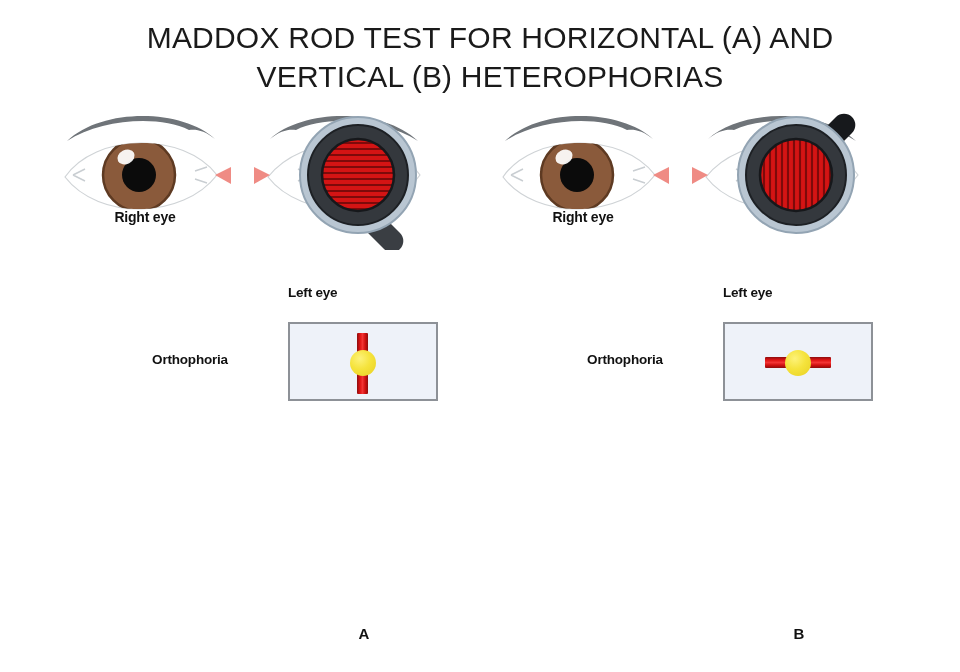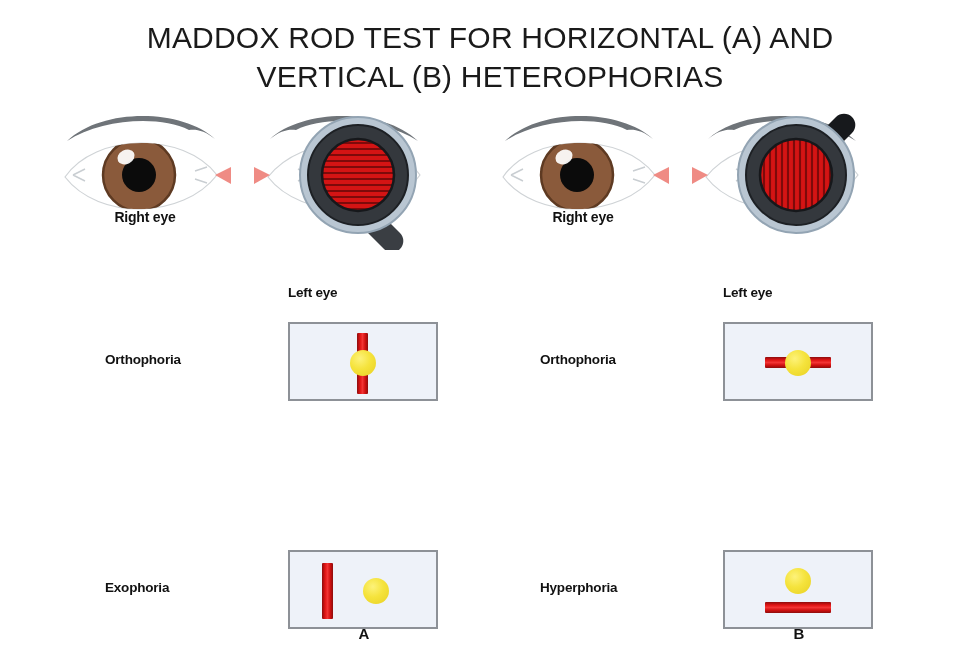--- a/index.html
+++ b/index.html
@@ -106,21 +106,21 @@
   }
   .phoria-row.r0 { top: 37px; }
   .phoria-row.r1 { top: 152px; }
   .phoria-row.r2 { top: 265px; }
 
   .phoria-label {
     position: absolute;
     left: 0px;
     top: 30px;
     width: 170px;
-    text-align: left;
+    text-align: center;
     font-size: 13.5px;
     font-weight: 700;
     color: #111111;
     letter-spacing: -0.2px;
   }
 
   .phoria-box {
     position: absolute;
     left: 183px;
     top: 0px;
@@ -292,45 +292,31 @@
 
   <div class="phoria-row r0">
     <div class="phoria-label">Orthophoria</div>
     <div class="phoria-box">
       <div class="mark-bar-v" style="left:67px; top:9px; height:61px;"></div>
       <div class="mark-dot" style="left:60px; top:26px;"></div>
     </div>
   </div>
 
 
-  <div class="phoria-row r2">
-    <div class="phoria-label">Exophoria</div>
-    <div class="phoria-box">
-      <div class="mark-bar-v" style="left:32px; top:11px; height:56px;"></div>
-      <div class="mark-dot" style="left:73px; top:26px;"></div>
-    </div>
-  </div>
 
   <div class="panel-foot">A</div>
 </div>
 
 <div class="panel" id="panel-b">
   <div class="panel-head">Left eye</div>
 
   <div class="phoria-row r0">
     <div class="phoria-label">Orthophoria</div>
     <div class="phoria-box">
       <div class="mark-bar-h" style="left:40px; top:33px; width:66px;"></div>
       <div class="mark-dot" style="left:60px; top:26px;"></div>
     </div>
   </div>
 
 
-  <div class="phoria-row r2">
-    <div class="phoria-label">Hyperphoria</div>
-    <div class="phoria-box">
-      <div class="mark-dot" style="left:60px; top:16px;"></div>
-      <div class="mark-bar-h" style="left:40px; top:50px; width:66px;"></div>
-    </div>
-  </div>
 
   <div class="panel-foot">B</div>
 </div>
 
 </body></html>

